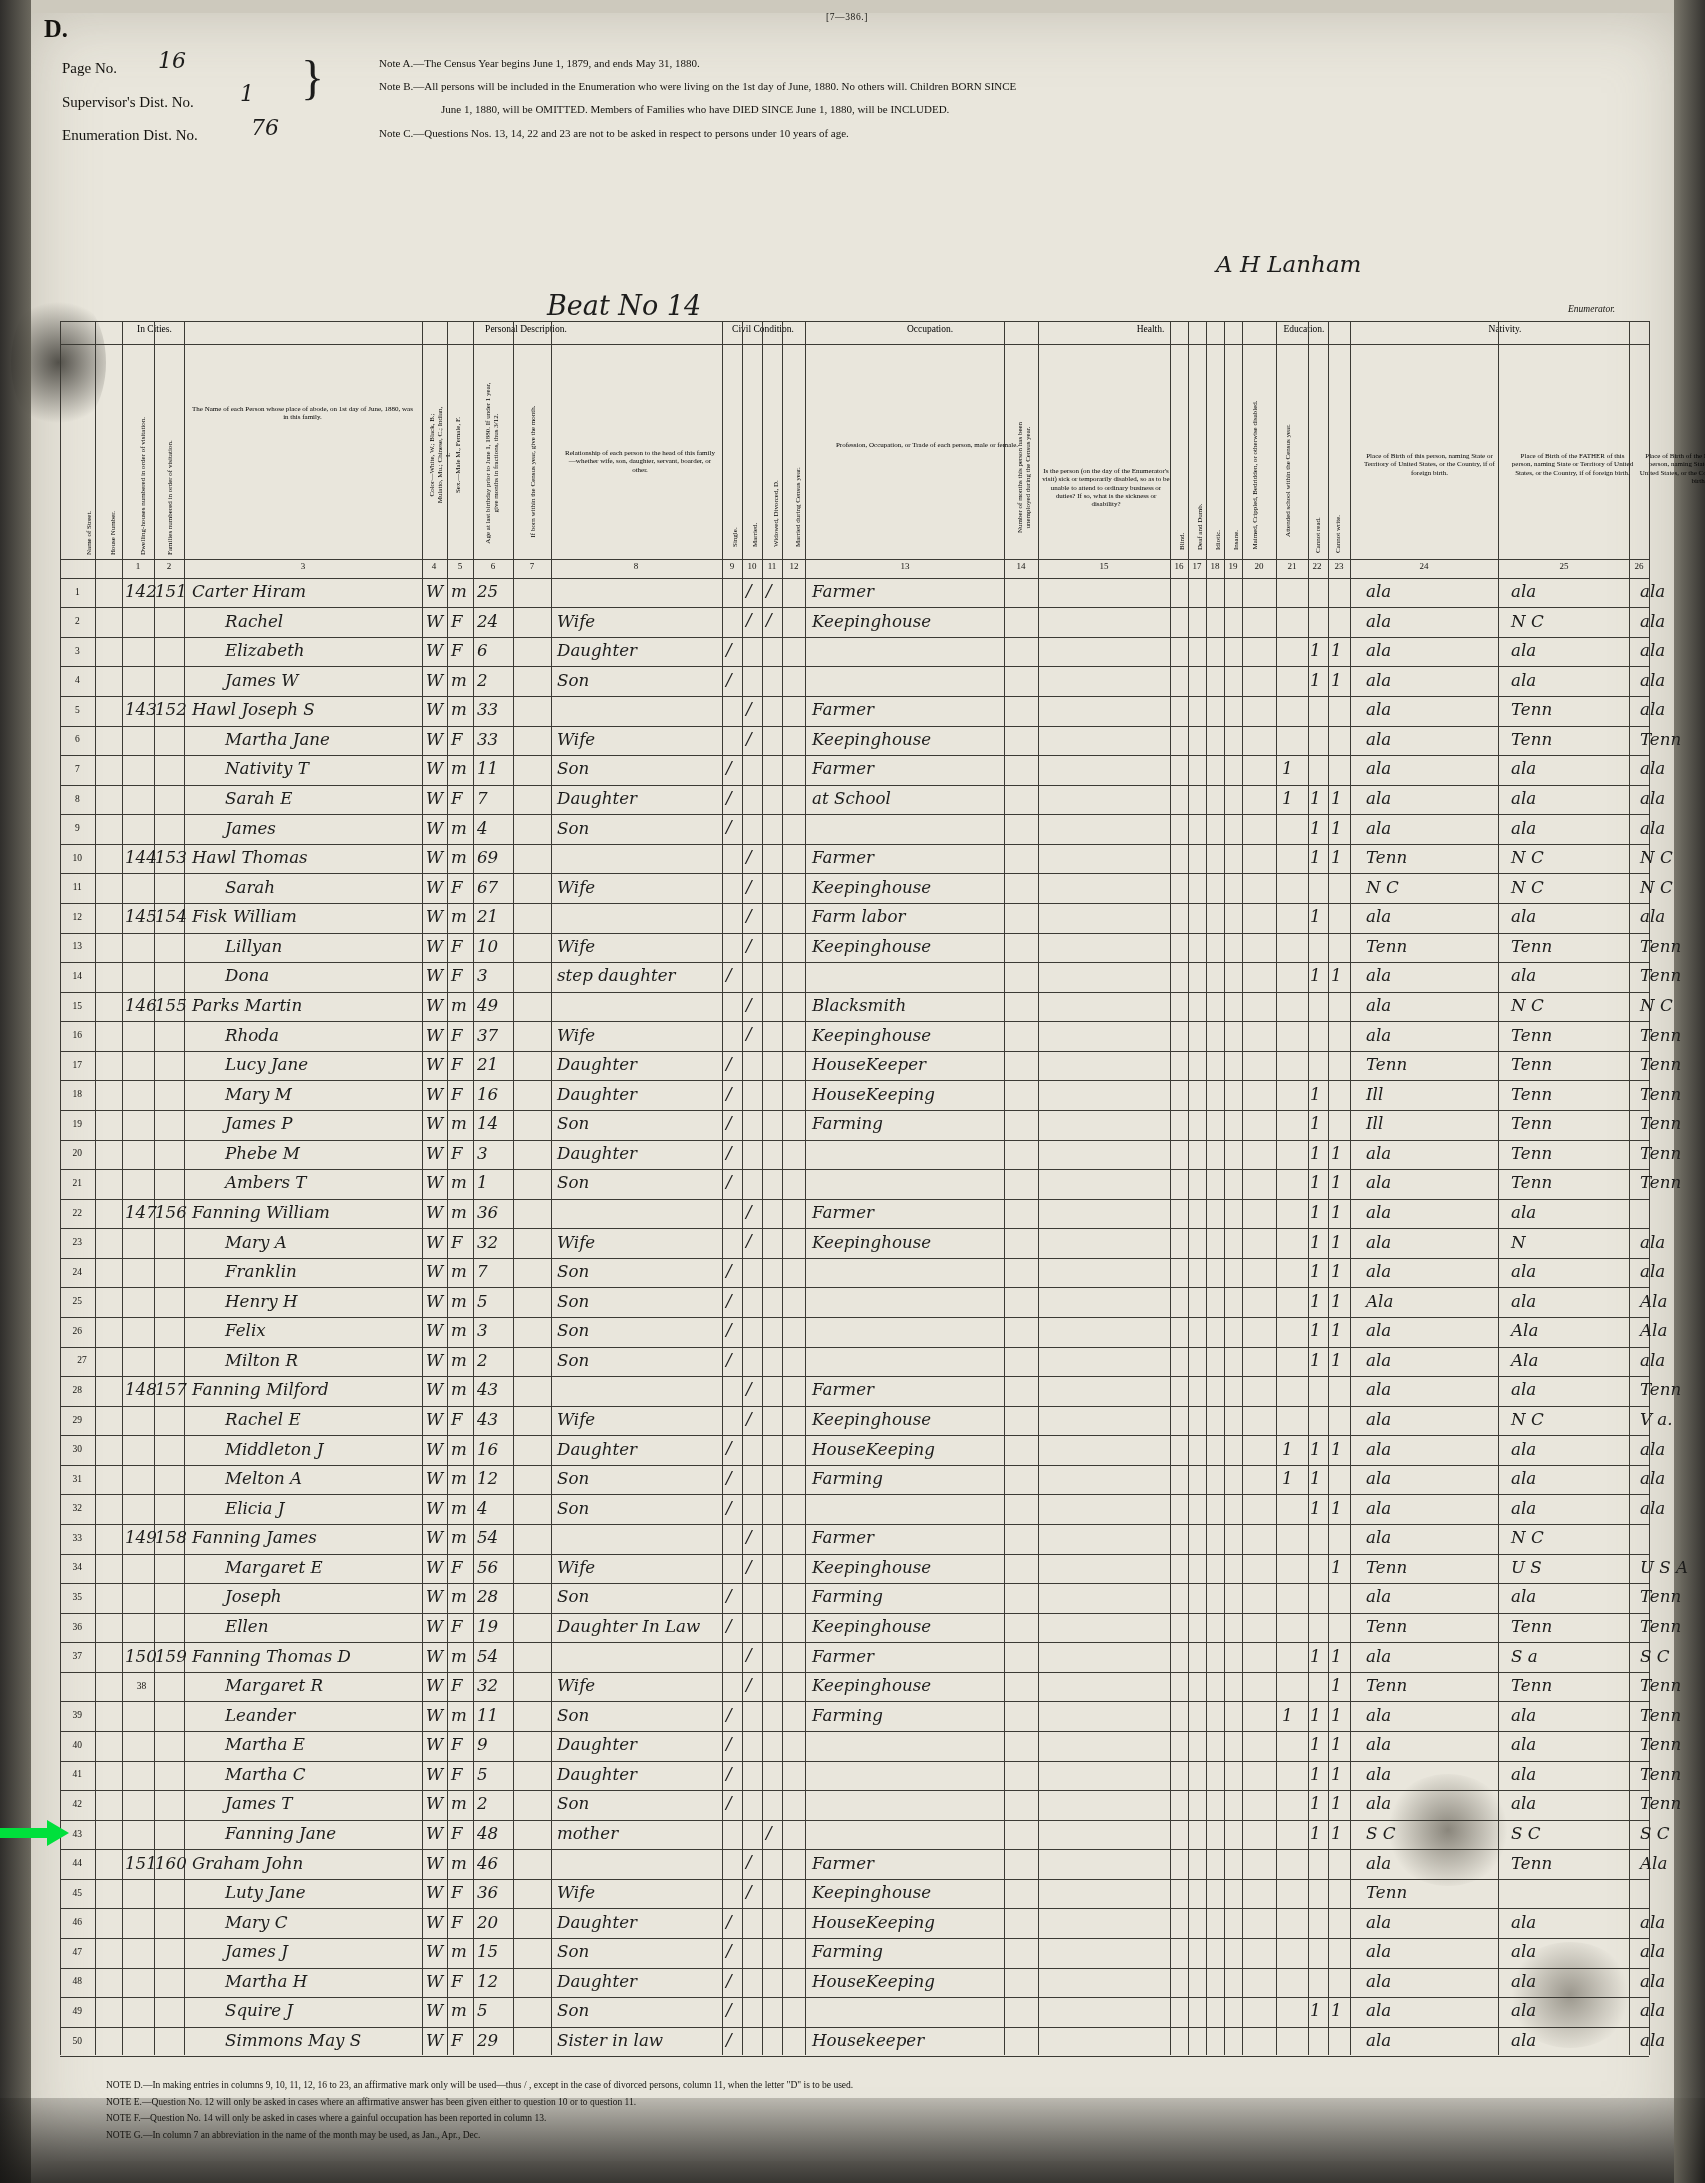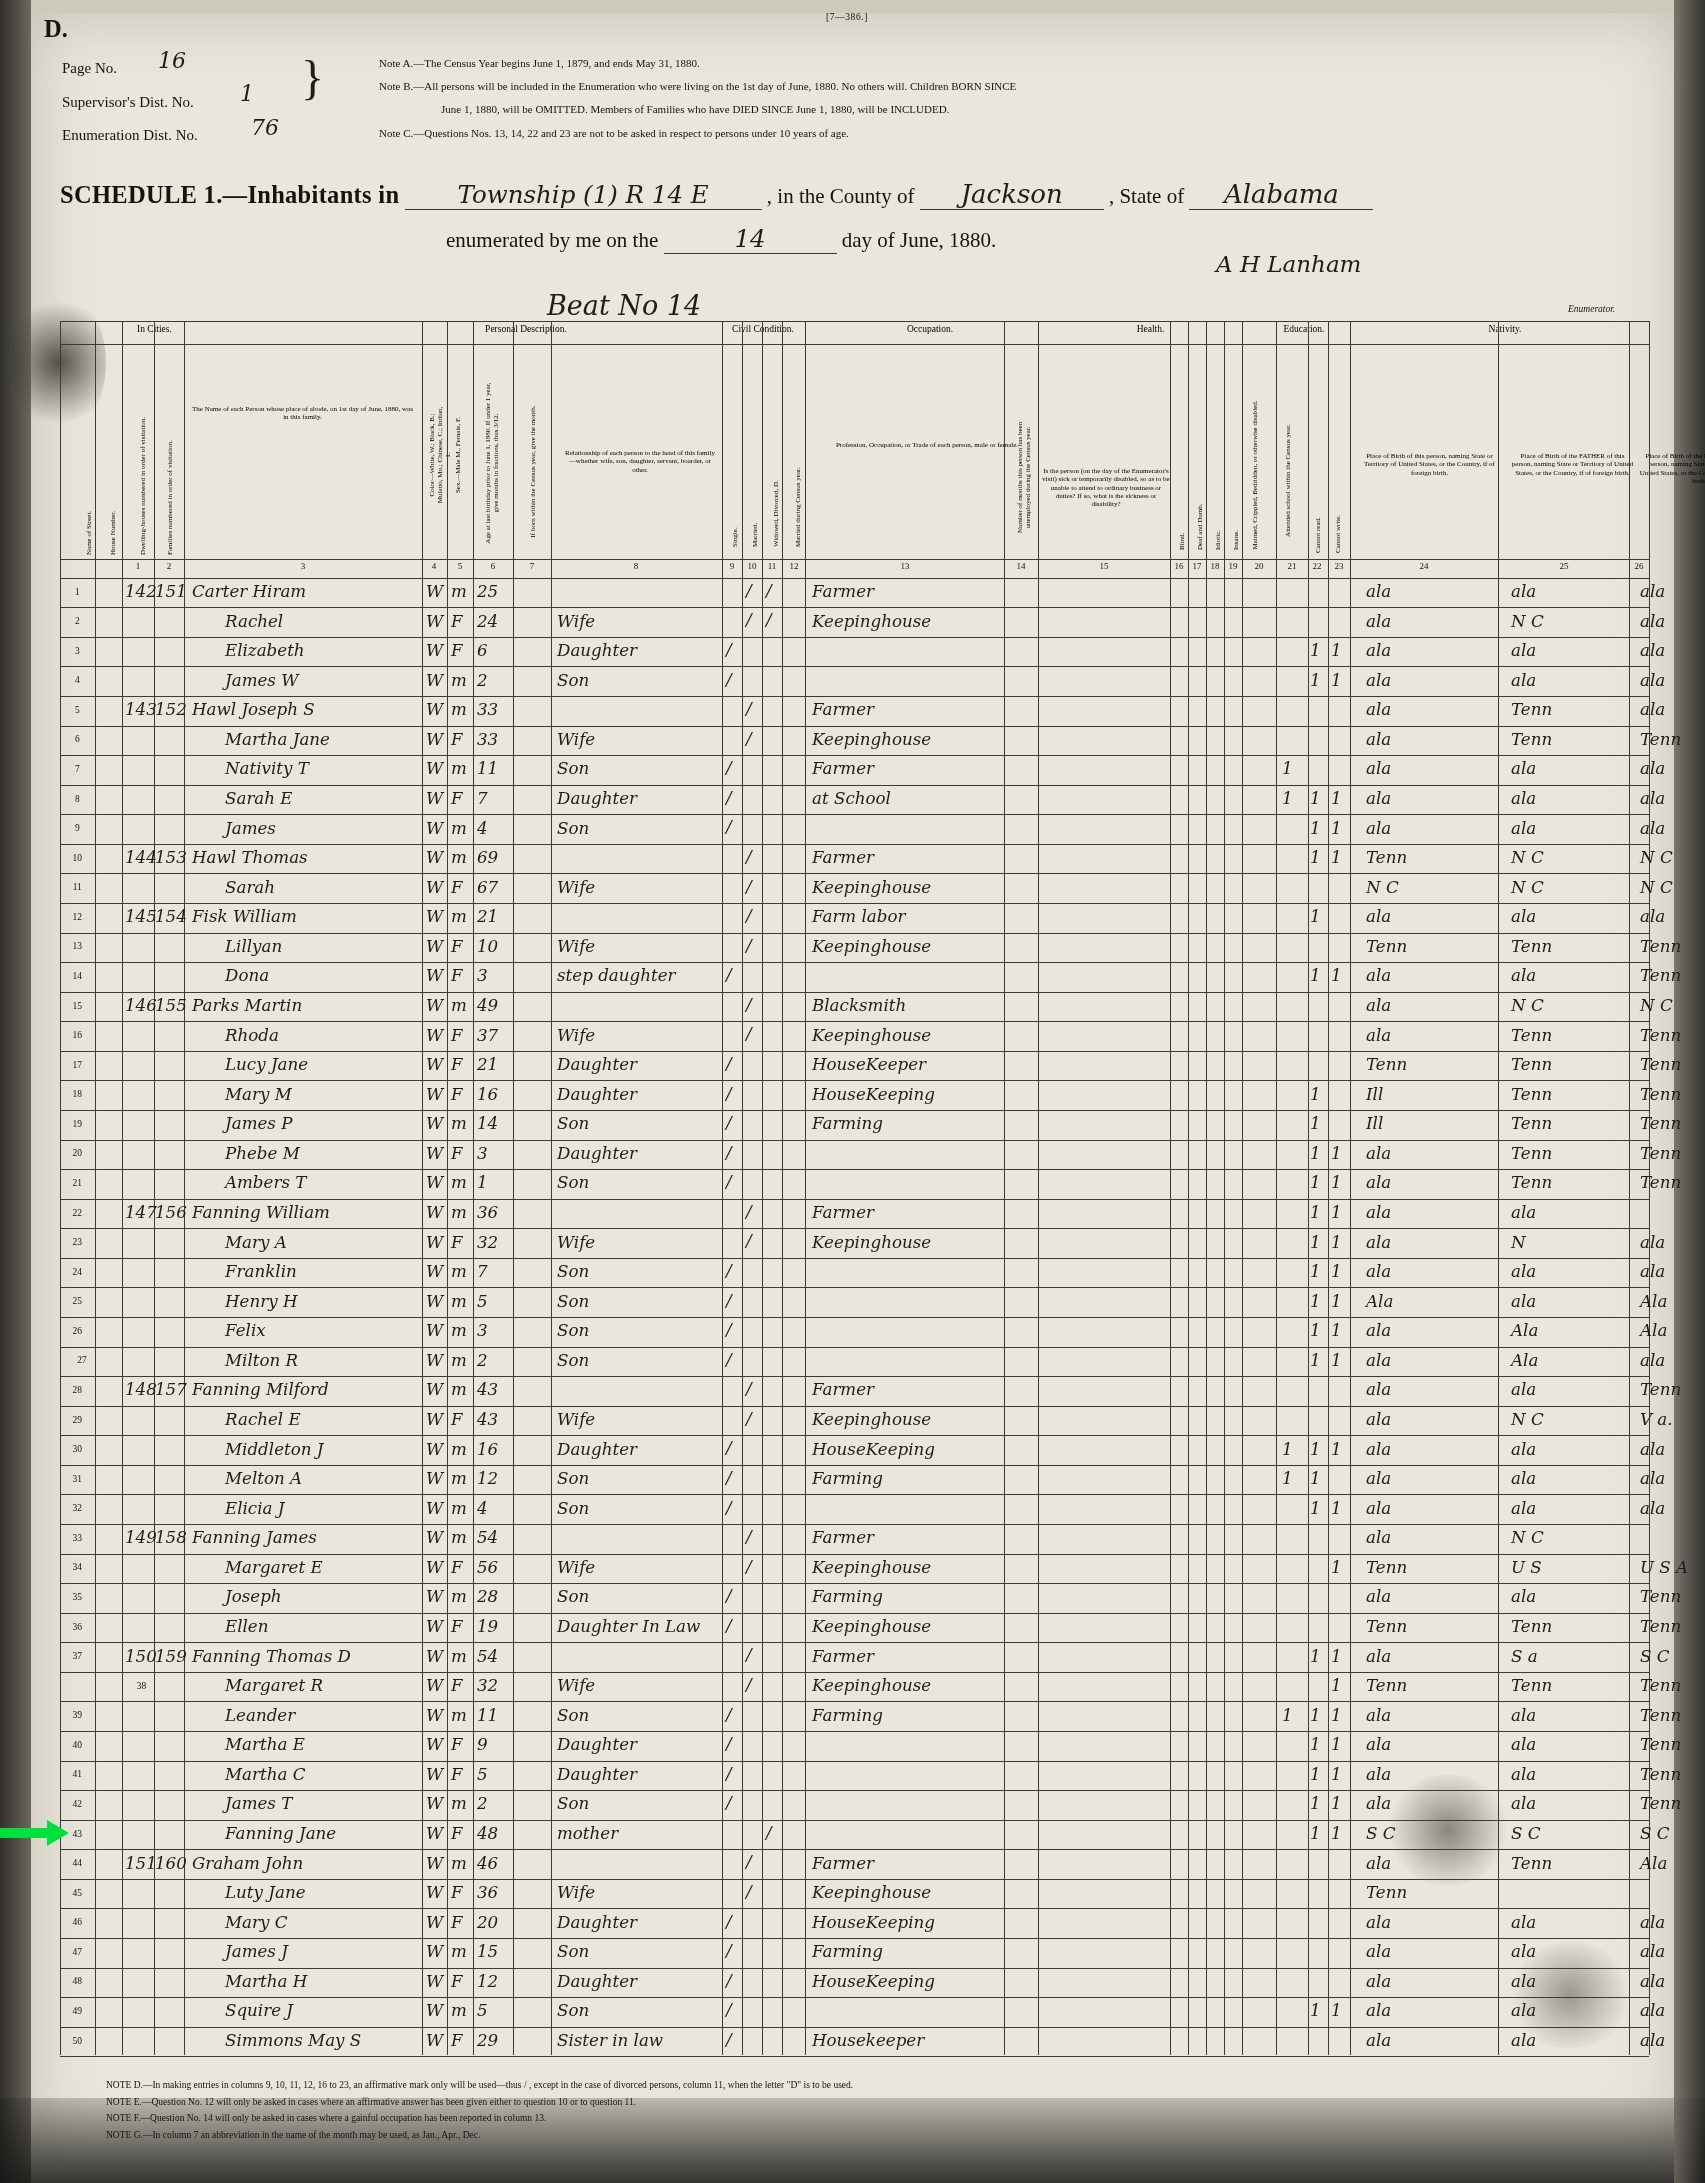--- a/index.html
+++ b/index.html
@@ -88,34 +88,21 @@
   <div class="hdr-val hand" style="left:240px;top:81px;">1</div>
   <div class="hdr-label print" style="left:62px;top:127px;">Enumeration Dist. No.</div>
   <div class="hdr-val hand" style="left:251px;top:115px;">76</div>
   <div class="brace" style="left:301px;top:50px;">}</div>
 
   <div class="note print" style="left:379px;top:56px;">Note A.—The Census Year begins June 1, 1879, and ends May 31, 1880.</div>
   <div class="note print" style="left:379px;top:79px;">Note B.—All persons will be included in the Enumeration who were living on the 1st day of June, 1880.  No others will.  Children BORN SINCE</div>
   <div class="note print" style="left:441px;top:102px;">June 1, 1880, will be OMITTED.  Members of Families who have DIED SINCE June 1, 1880, will be INCLUDED.</div>
   <div class="note print" style="left:379px;top:126px;">Note C.—Questions Nos. 13, 14, 22 and 23 are not to be asked in respect to persons under 10 years of age.</div>
 
-  <div id="sched-line">
-    <span class="print sc">SCHEDULE 1.—Inhabitants in</span>
-    <span class="hand fill" style="width:357px;font-size:24.5px;">Township (1) R 14 E</span>
-    <span class="print">, in the County of</span>
-    <span class="hand fill" style="width:184px;font-size:26px;">Jackson</span>
-    <span class="print">, State of</span>
-    <span class="hand fill" style="width:184px;font-size:26px;">Alabama</span>
-  </div>
-
-  <div id="line2">
-    <span class="print">enumerated by me on the</span>
-    <span class="hand fill" style="width:173px;font-size:24.5px;">14</span>
-    <span class="print">day of June, 1880.</span>
-  </div>
+
 
   <div id="beat" class="hand">Beat No 14</div>
   <div id="enum-sig" class="hand">A H Lanham</div>
   <div id="enum-word" class="print">Enumerator.</div>
 
   <div id="grid">
 
     <div class="grp" style="left:50px;top:3.3px;width:89px;">In Cities.</div>
     <div class="grp" style="left:413px;top:3.3px;width:106px;">Personal Description.</div>
     <div class="grp" style="left:664px;top:3.3px;width:78px;line-height:1.2;">Civil Condition.</div>

